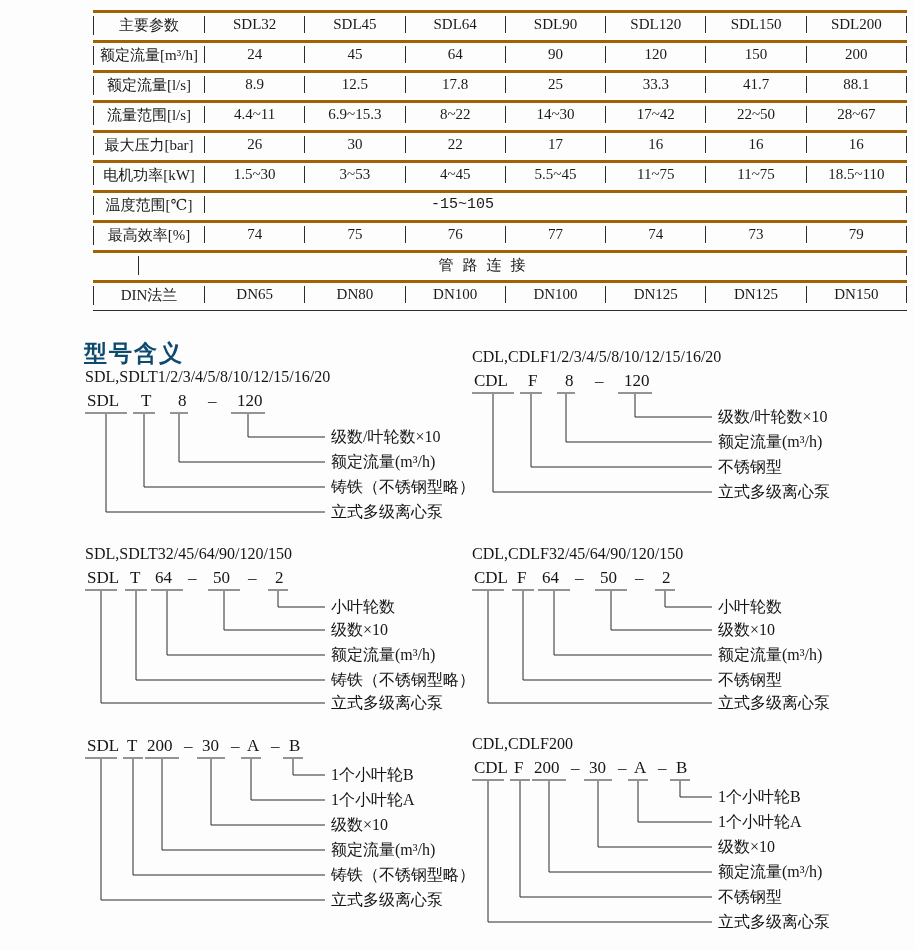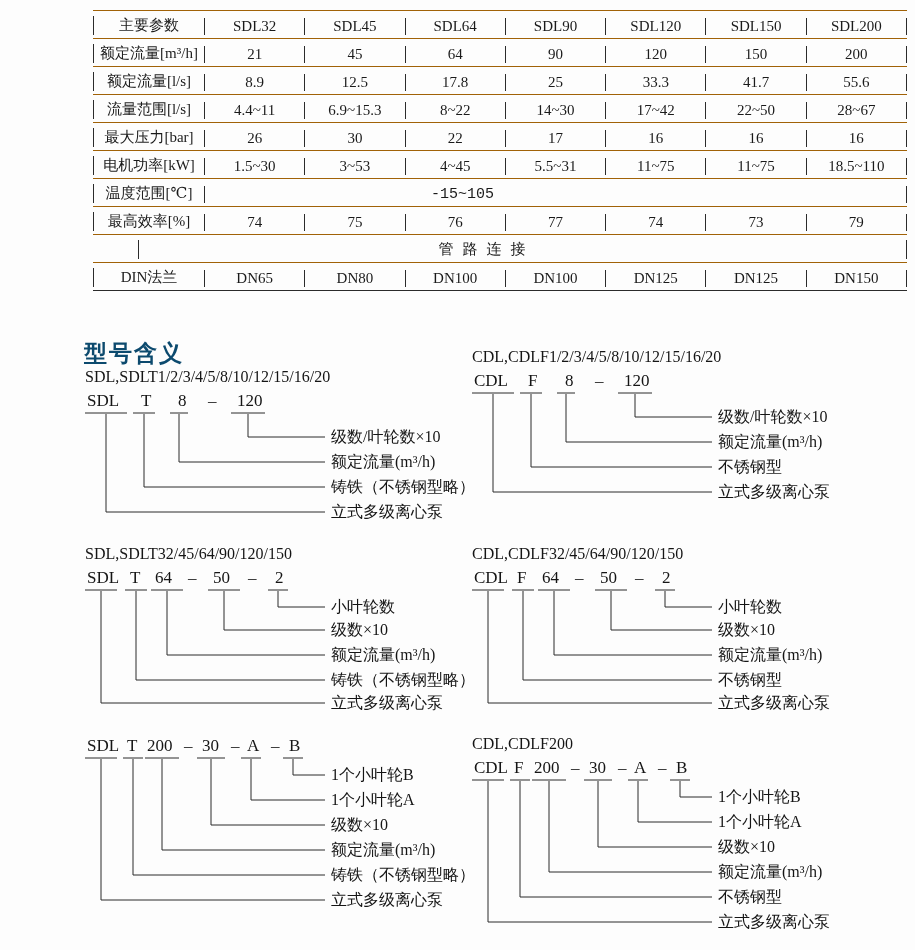--- a/index.html
+++ b/index.html
@@ -10,22 +10,22 @@
     color:#1a1a1a;
     position:relative;
     overflow:hidden;
   }
   
   .spec-table{
     position:absolute;left:93px;top:10px;width:814px;
     border-bottom:1px solid #2b2b2b;
   }
   .trow{
-    display:flex;align-items:flex-end;height:27px;
-    border-top:1px solid #a16207;
+    display:flex;align-items:flex-start;height:27px;
+    border-top:3px solid #a16207;
   }
   .tcell{
     margin:3px 0;
     display:flex;align-items:center;justify-content:center;
     border-left:1px solid #2b2b2b;
     font-size:15px;
     flex:1 1 0;
     min-width:0;
   }
   .tcell:last-child{border-right:1px solid #2b2b2b;}
@@ -62,37 +62,37 @@
       <div class="tcell">SDL32</div>
       <div class="tcell">SDL45</div>
       <div class="tcell">SDL64</div>
       <div class="tcell">SDL90</div>
       <div class="tcell">SDL120</div>
       <div class="tcell">SDL150</div>
       <div class="tcell">SDL200</div>
     </div>
     <div class="trow">
       <div class="tcell lblcol">额定流量[m³/h]</div>
-      <div class="tcell">21</div>
+      <div class="tcell">24</div>
       <div class="tcell">45</div>
       <div class="tcell">64</div>
       <div class="tcell">90</div>
       <div class="tcell">120</div>
       <div class="tcell">150</div>
       <div class="tcell">200</div>
     </div>
     <div class="trow">
       <div class="tcell lblcol">额定流量[l/s]</div>
       <div class="tcell">8.9</div>
       <div class="tcell">12.5</div>
       <div class="tcell">17.8</div>
       <div class="tcell">25</div>
       <div class="tcell">33.3</div>
       <div class="tcell">41.7</div>
-      <div class="tcell">55.6</div>
+      <div class="tcell">88.1</div>
     </div>
     <div class="trow">
       <div class="tcell lblcol">流量范围[l/s]</div>
       <div class="tcell">4.4~11</div>
       <div class="tcell">6.9~15.3</div>
       <div class="tcell">8~22</div>
       <div class="tcell">14~30</div>
       <div class="tcell">17~42</div>
       <div class="tcell">22~50</div>
       <div class="tcell">28~67</div>
@@ -105,21 +105,21 @@
       <div class="tcell">17</div>
       <div class="tcell">16</div>
       <div class="tcell">16</div>
       <div class="tcell">16</div>
     </div>
     <div class="trow">
       <div class="tcell lblcol">电机功率[kW]</div>
       <div class="tcell">1.5~30</div>
       <div class="tcell">3~53</div>
       <div class="tcell">4~45</div>
-      <div class="tcell">5.5~31</div>
+      <div class="tcell">5.5~45</div>
       <div class="tcell">11~75</div>
       <div class="tcell">11~75</div>
       <div class="tcell">18.5~110</div>
     </div>
     <div class="trow">
       <div class="tcell lblcol">温度范围[℃]</div>
       <div class="tcell mergedcell">
         <span class="shift">-15~105</span>
       </div>
     </div>

